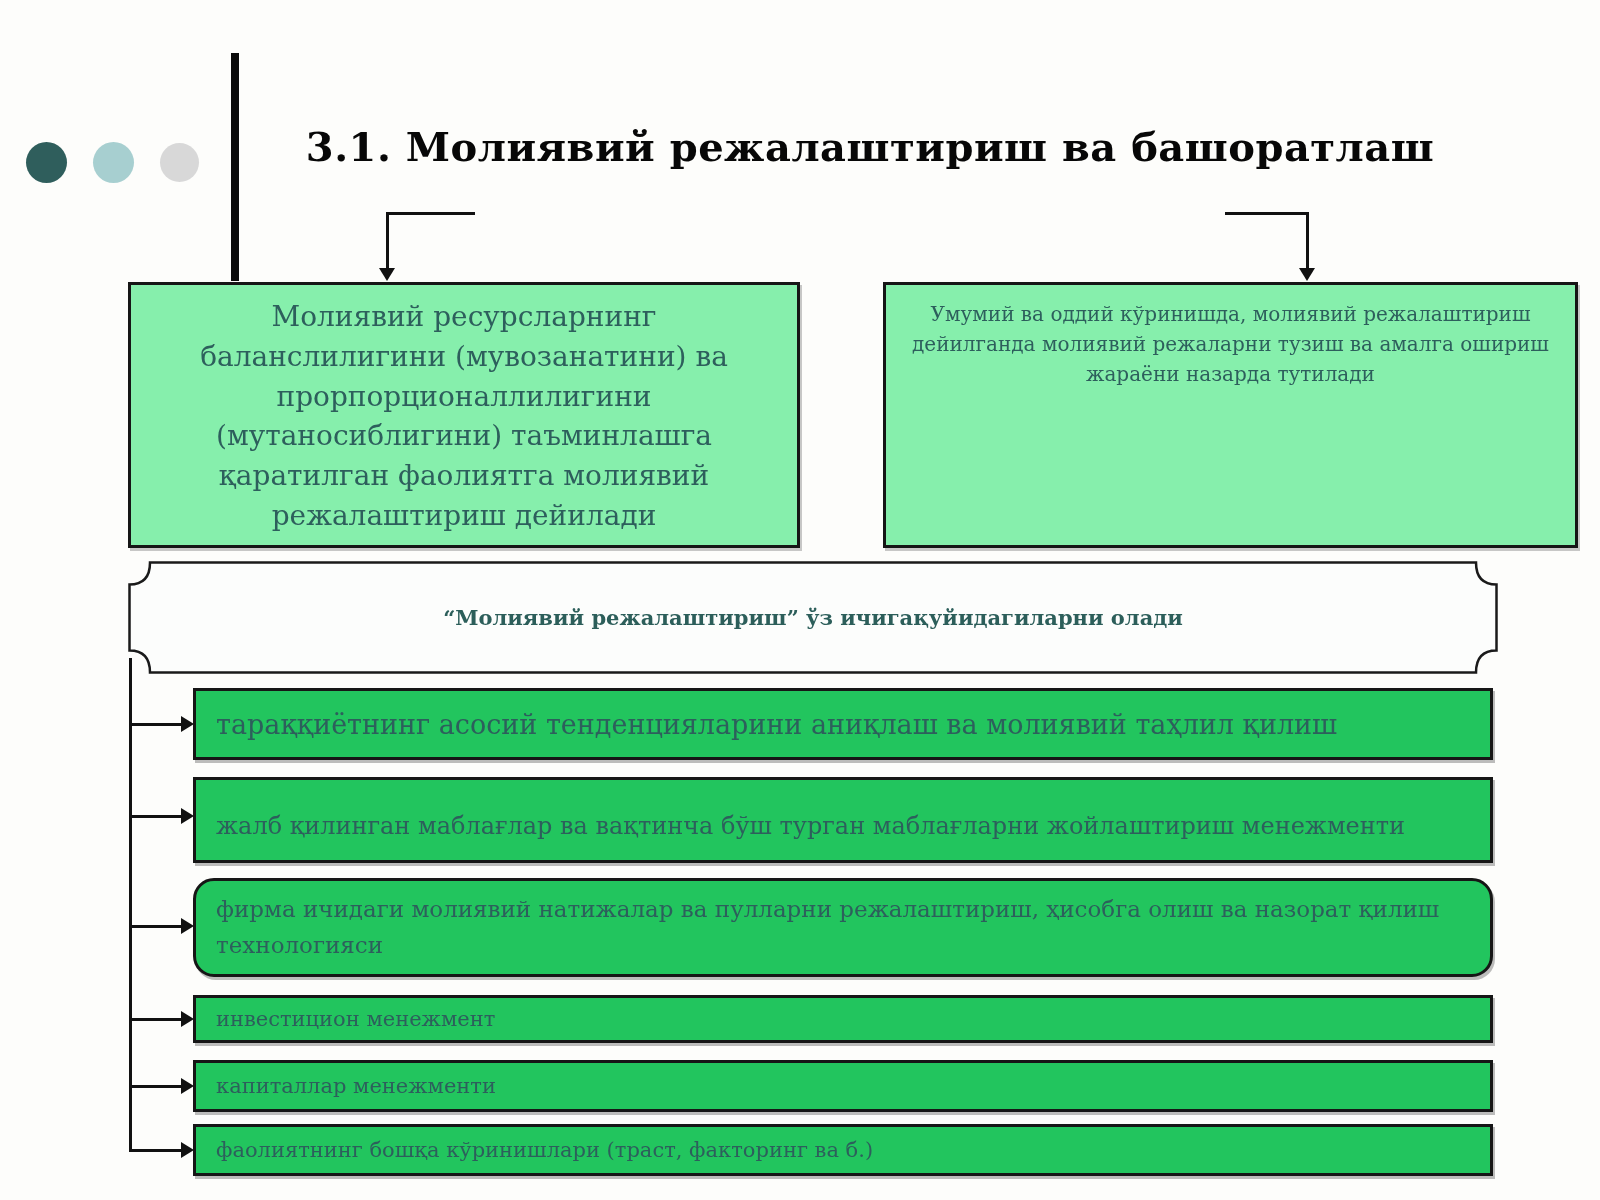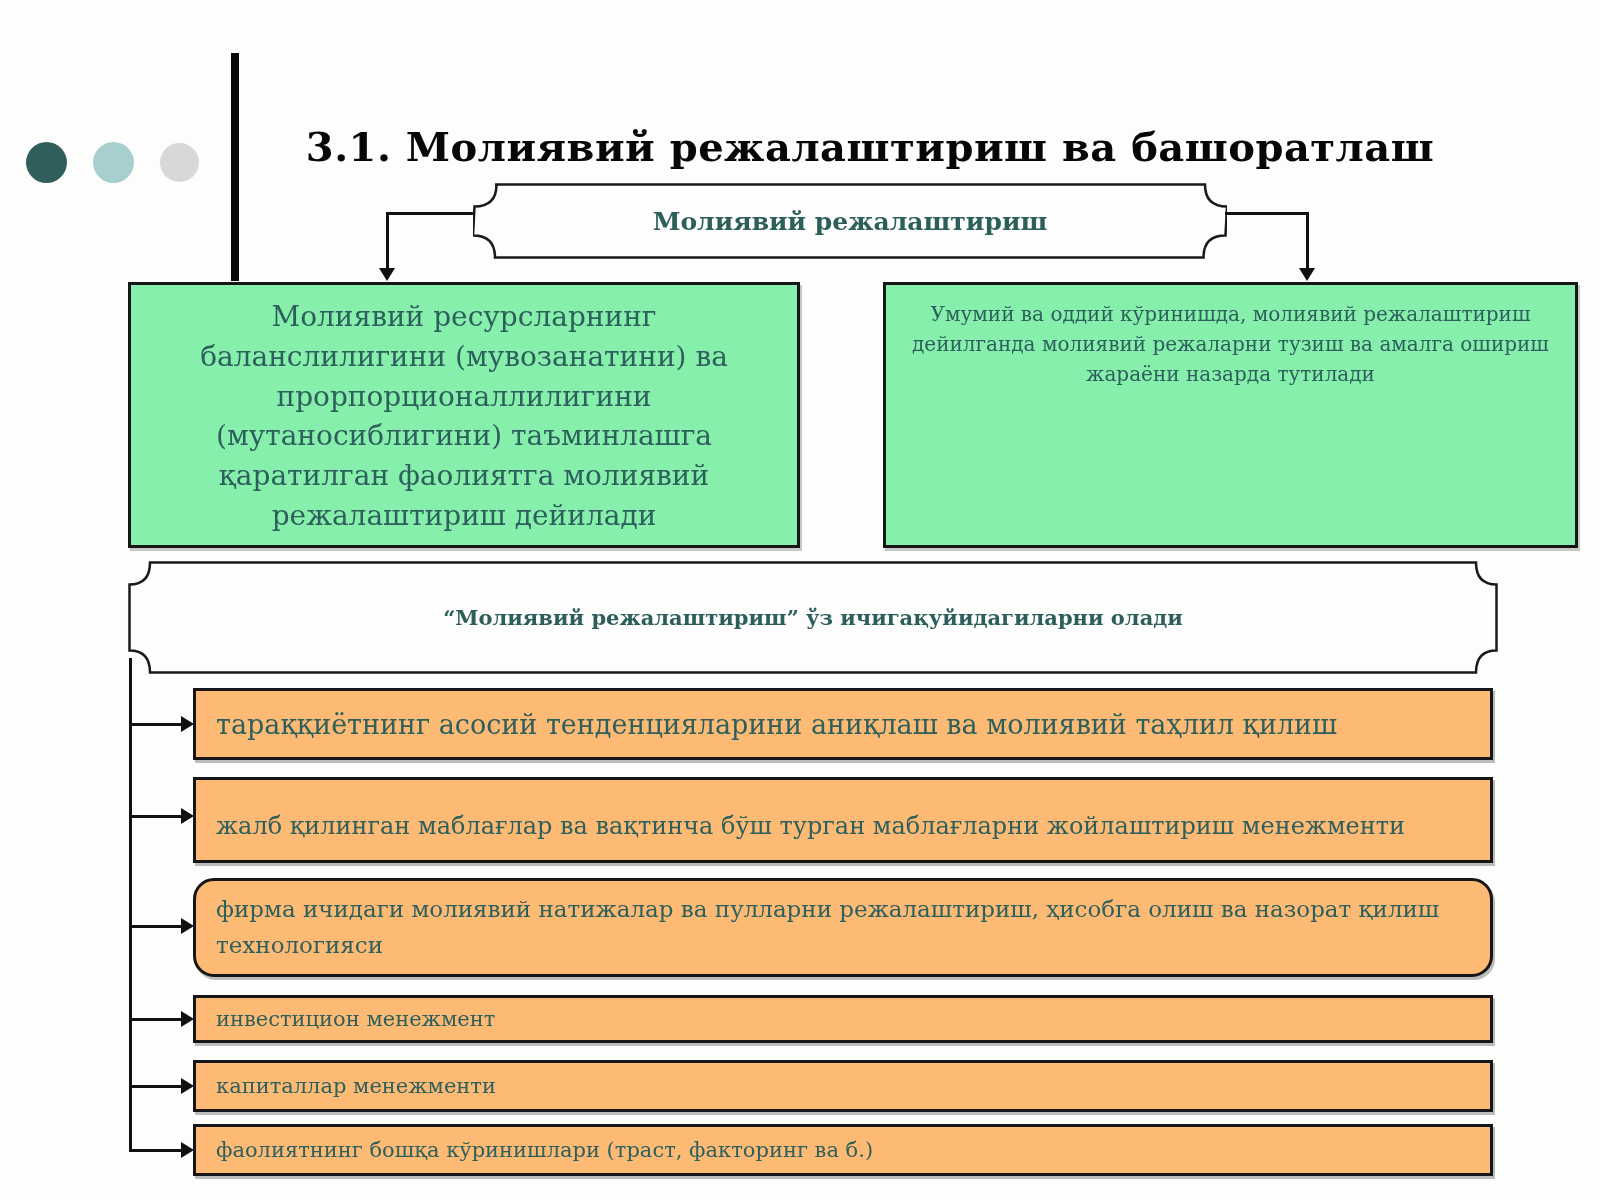--- a/index.html
+++ b/index.html
@@ -42,21 +42,21 @@
     box-shadow:2px 3px 0 rgba(40,40,40,0.25);
     display:flex;align-items:flex-start;justify-content:center;
     color:#2d5f5c;text-align:center;
     box-sizing:border-box;
   }
   .defbox-left{left:128px;top:282px;width:672px;height:266px;font-size:28px;line-height:1.42;padding:12px 16px;}
   .defbox-right{left:883px;top:282px;width:695px;height:266px;font-size:20px;line-height:1.5;padding:14px 18px;}
 
   .itembox{
     left:193px;width:1300px;
-    background:#fdba74;border:3px solid #161616;
+    background:#22c55e;border:3px solid #161616;
     box-shadow:2px 3px 0 rgba(40,40,40,0.3);
     display:flex;align-items:center;
     color:#2d5f5c;text-align:left;
     box-sizing:border-box;
     padding:4px 28px 4px 20px;
   }
   .item-1{top:688px;height:72px;font-size:27px;}
   .item-2{top:777px;height:86px;font-size:24px;align-items:center;padding-top:16px;}
   .item-3{top:878px;height:99px;font-size:23px;line-height:1.55;border-radius:21px;}
   .item-4{top:995px;height:48px;font-size:21px;}
@@ -81,26 +81,20 @@
 
 <div class="slide">
 
   <div class="abs dot dot1"></div>
   <div class="abs dot dot2"></div>
   <div class="abs dot dot3"></div>
   <div class="abs vbar"></div>
 
   <div class="abs title">3.1. Молиявий режалаштириш ва башоратлаш</div>
 
-  <div class="abs plaque-wrap root-plaque">
-    <svg width="754" height="76" viewBox="0 0 754 76">
-      <path d="M22,1.5 L732,1.5 Q732,23.5 754,23.5 L752.5,52.5 Q730.5,52.5 730.5,74.5 L22,74.5 Q22,52.5 0,52.5 L1.5,23.5 Q23.5,23.5 23.5,1.5 Z" fill="#fcfdfc" stroke="#1a1a1a" stroke-width="2.5"></path>
-    </svg>
-    <div class="plaque-label">Молиявий режалаштириш</div>
-  </div>
 
   <div class="abs hline" style="left:387px;top:212px;width:88px;"></div>
   <div class="abs vline" style="left:386px;top:212px;height:58px;"></div>
   <div class="abs arr-down" style="left:379px;top:268px;"></div>
 
   <div class="abs hline" style="left:1225px;top:212px;width:84px;"></div>
   <div class="abs vline" style="left:1306px;top:212px;height:58px;"></div>
   <div class="abs arr-down" style="left:1299px;top:268px;"></div>
 
   <div class="abs defbox defbox-left">

